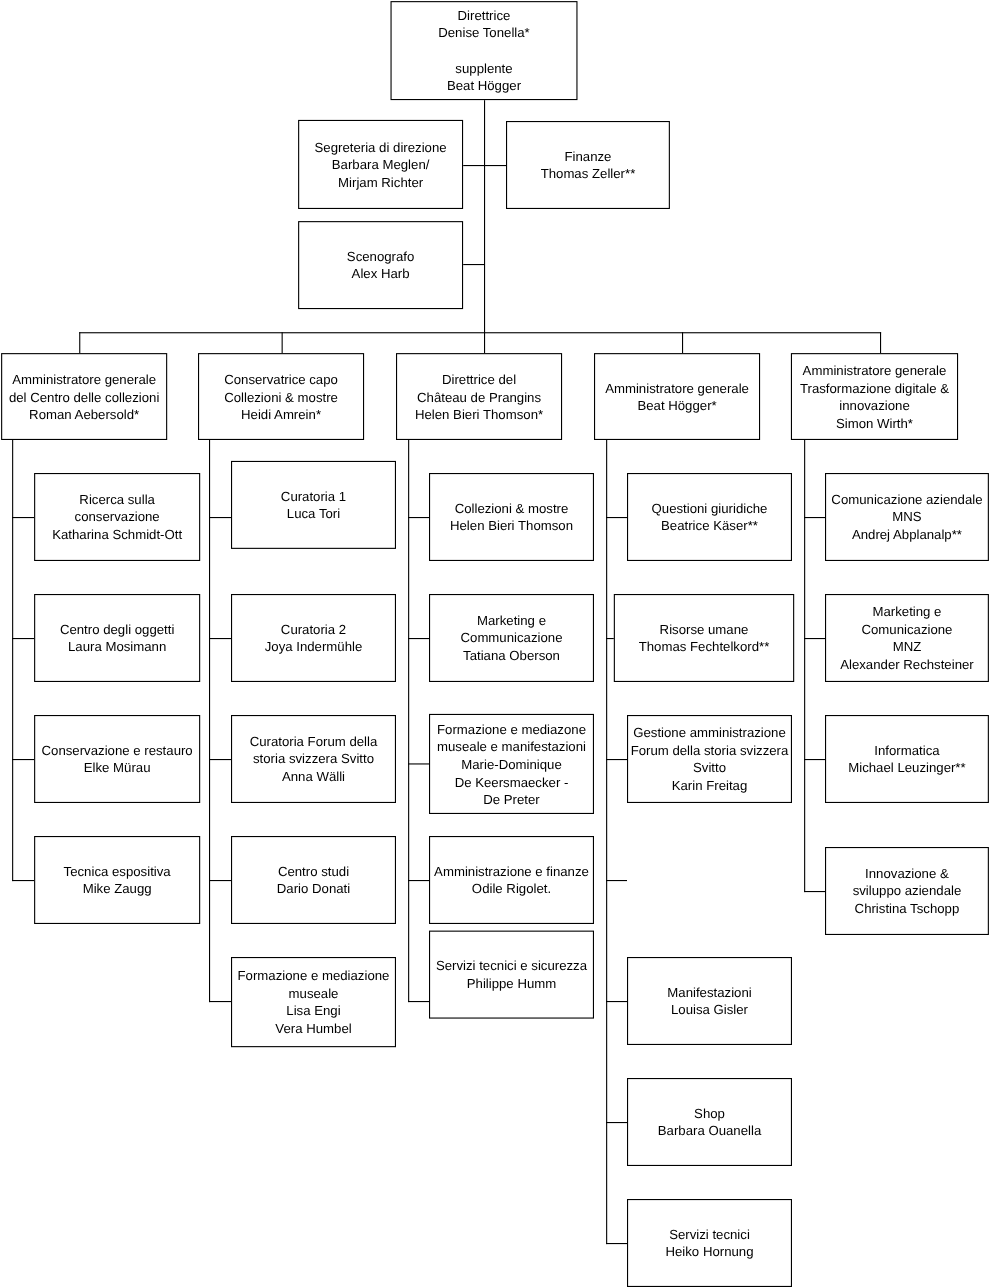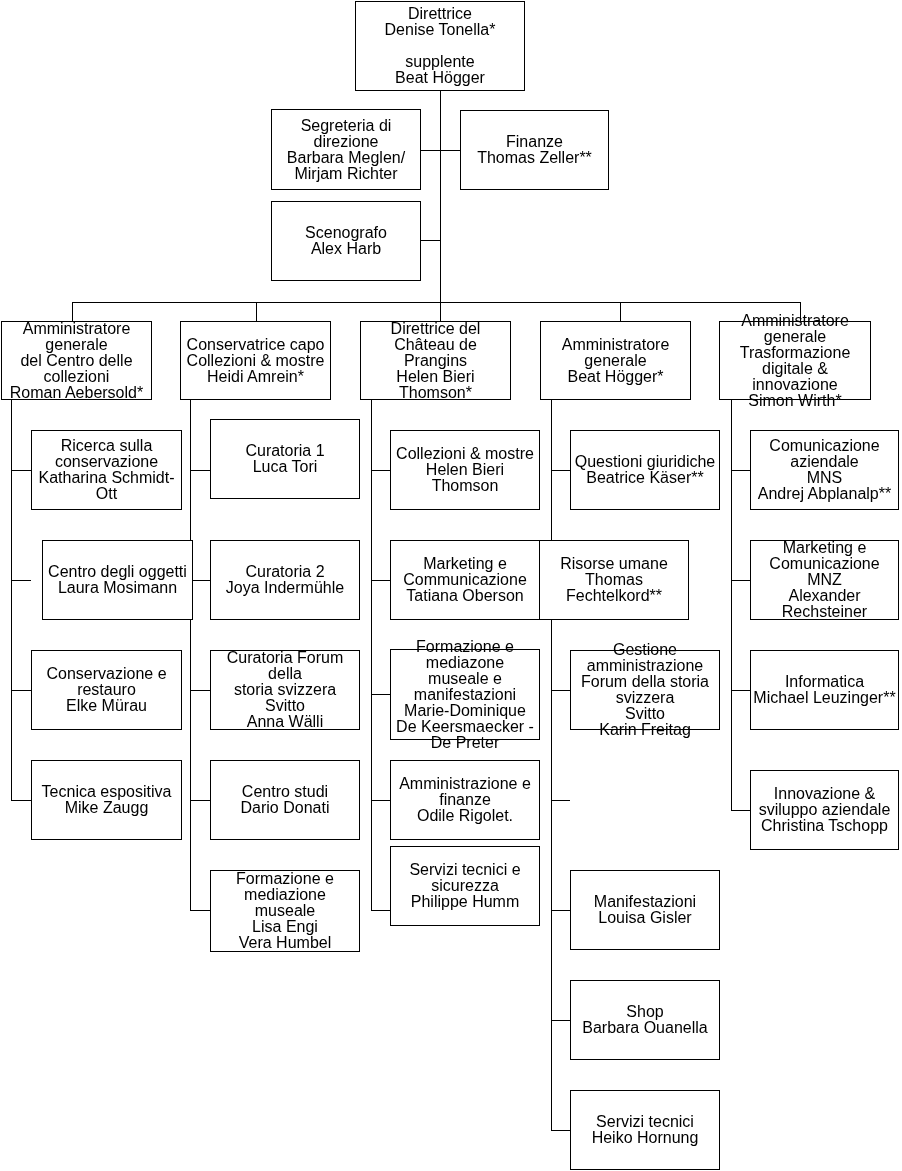--- a/index.html
+++ b/index.html
@@ -15,21 +15,21 @@
   }
   .box {
     position: absolute;
     box-sizing: border-box;
     border: 1px solid #000000;
     background: #ffffff;
     display: flex;
     align-items: center;
     justify-content: center;
     text-align: center;
-    font-size: 16px;
+    font-size: 12px;
     line-height: 16px;
     padding: 0 1px;
   }
   .box span { white-space: pre-line; display: block; width: 100%; }
   .hl { position: absolute; height: 1px; background: #000000; }
   .vl { position: absolute; width: 1px; background: #000000; }
 </style>
 </head>
 <body>
 
@@ -126,21 +126,21 @@
 Trasformazione digitale &amp;
 innovazione
 Simon Wirth*</span>
   </div>
 
   <div class="box" style="left:31px;top:430px;width:151px;height:80px">
     <span>Ricerca sulla
 conservazione
 Katharina Schmidt-Ott</span>
   </div>
-  <div class="box" style="left:42px;top:540px;width:151px;height:80px">
+  <div class="box" style="left:31px;top:540px;width:151px;height:80px">
     <span>Centro degli oggetti
 Laura Mosimann</span>
   </div>
   <div class="box" style="left:31px;top:650px;width:151px;height:80px">
     <span>Conservazione e restauro
 Elke Mürau</span>
   </div>
   <div class="box" style="left:31px;top:760px;width:151px;height:80px">
     <span>Tecnica espositiva
 Mike Zaugg</span>
@@ -192,21 +192,21 @@
   </div>
   <div class="box" style="left:390px;top:846px;width:150px;height:80px">
     <span>Servizi tecnici e sicurezza
 Philippe Humm</span>
   </div>
 
   <div class="box" style="left:570px;top:430px;width:150px;height:80px">
     <span>Questioni giuridiche
 Beatrice Käser**</span>
   </div>
-  <div class="box" style="left:539px;top:540px;width:150px;height:80px">
+  <div class="box" style="left:558px;top:540px;width:164px;height:80px">
     <span>Risorse umane
 Thomas Fechtelkord**</span>
   </div>
   <div class="box" style="left:570px;top:650px;width:150px;height:80px">
     <span>Gestione amministrazione
 Forum della storia svizzera
 Svitto
 Karin Freitag</span>
   </div>
   <div class="box" style="left:570px;top:870px;width:150px;height:80px">

